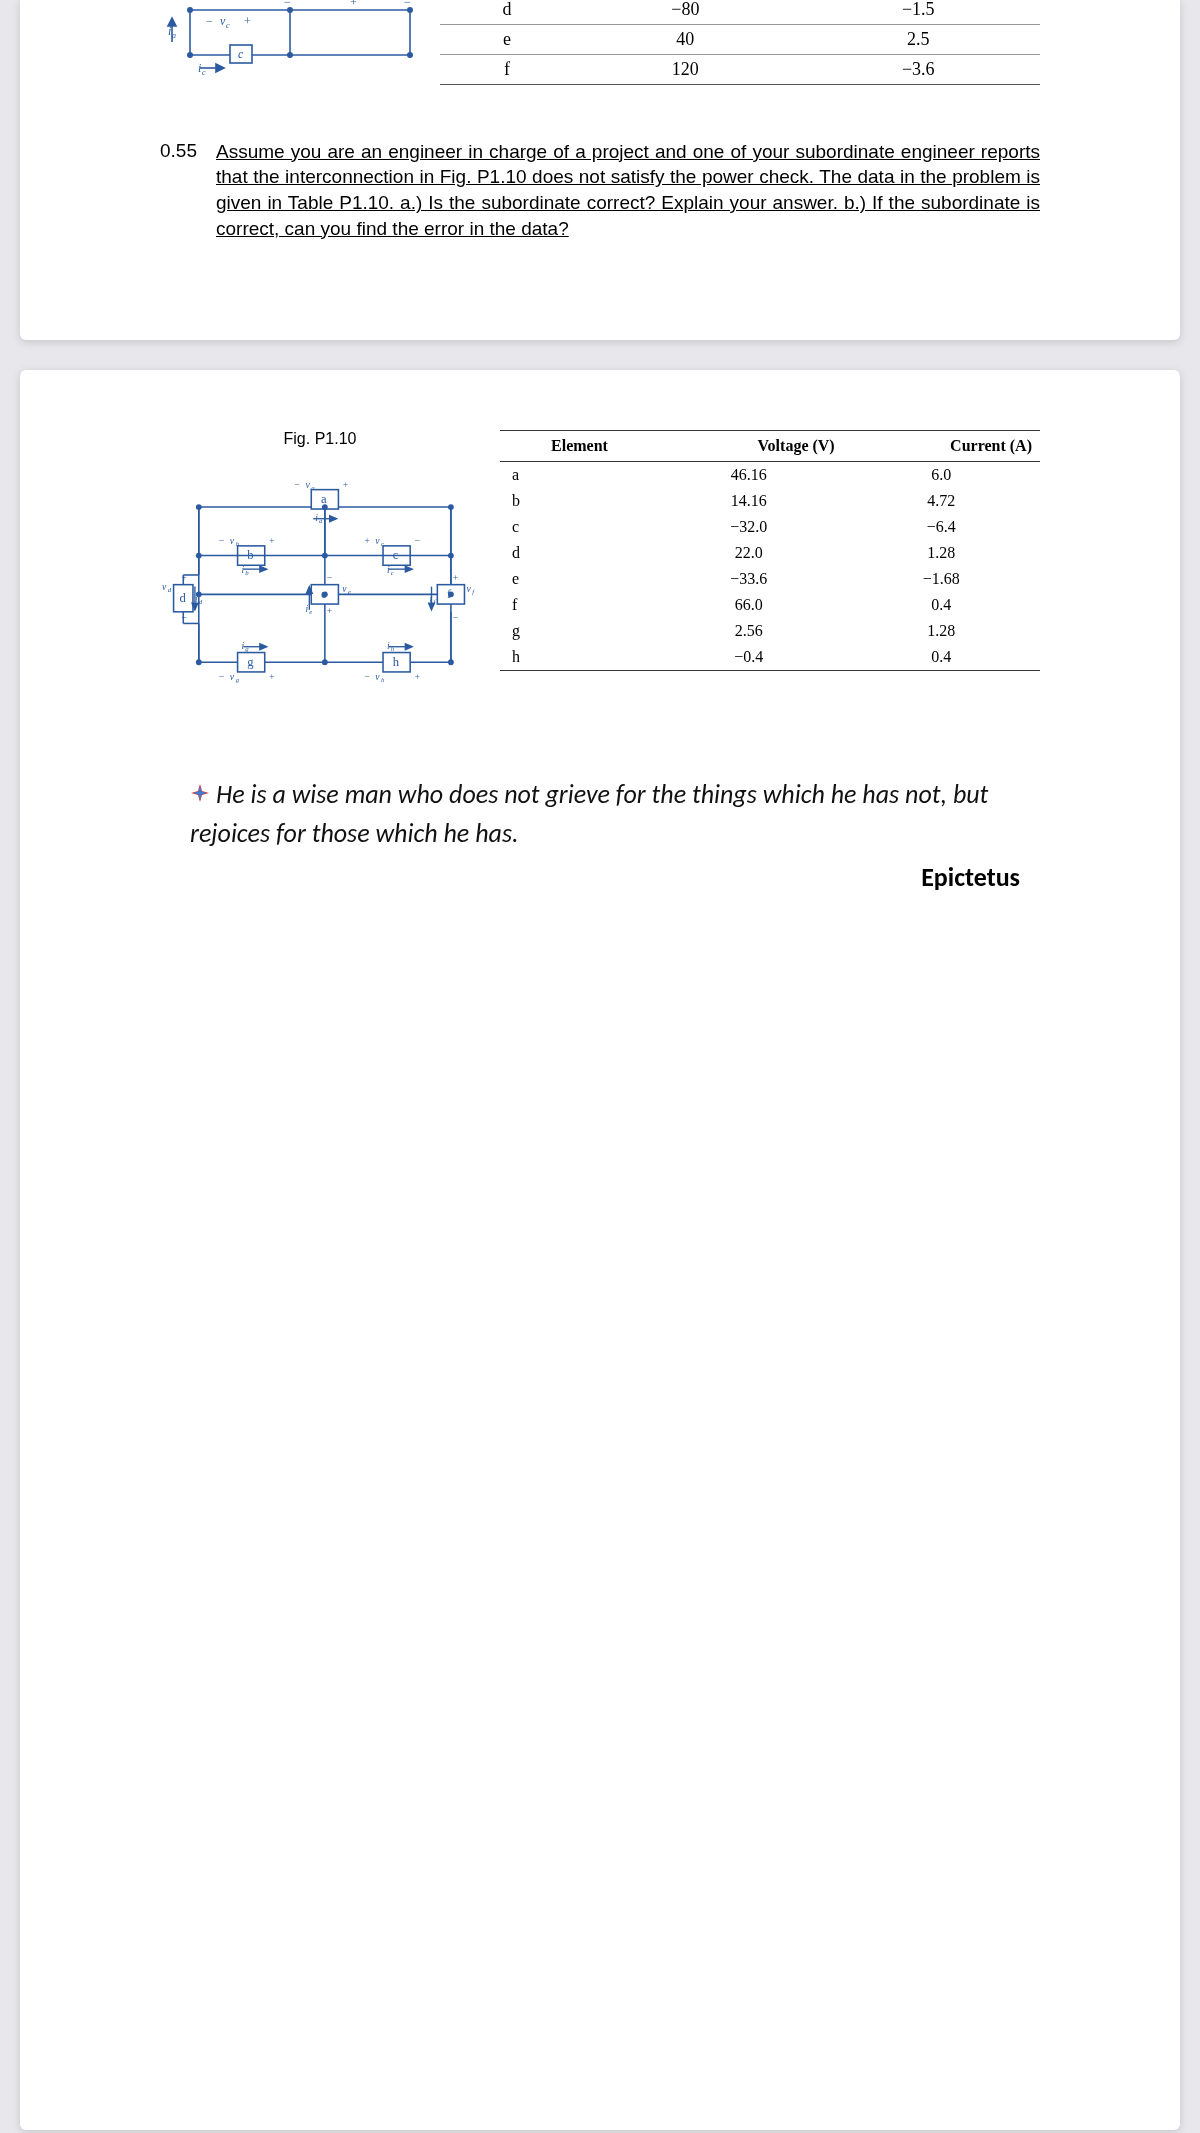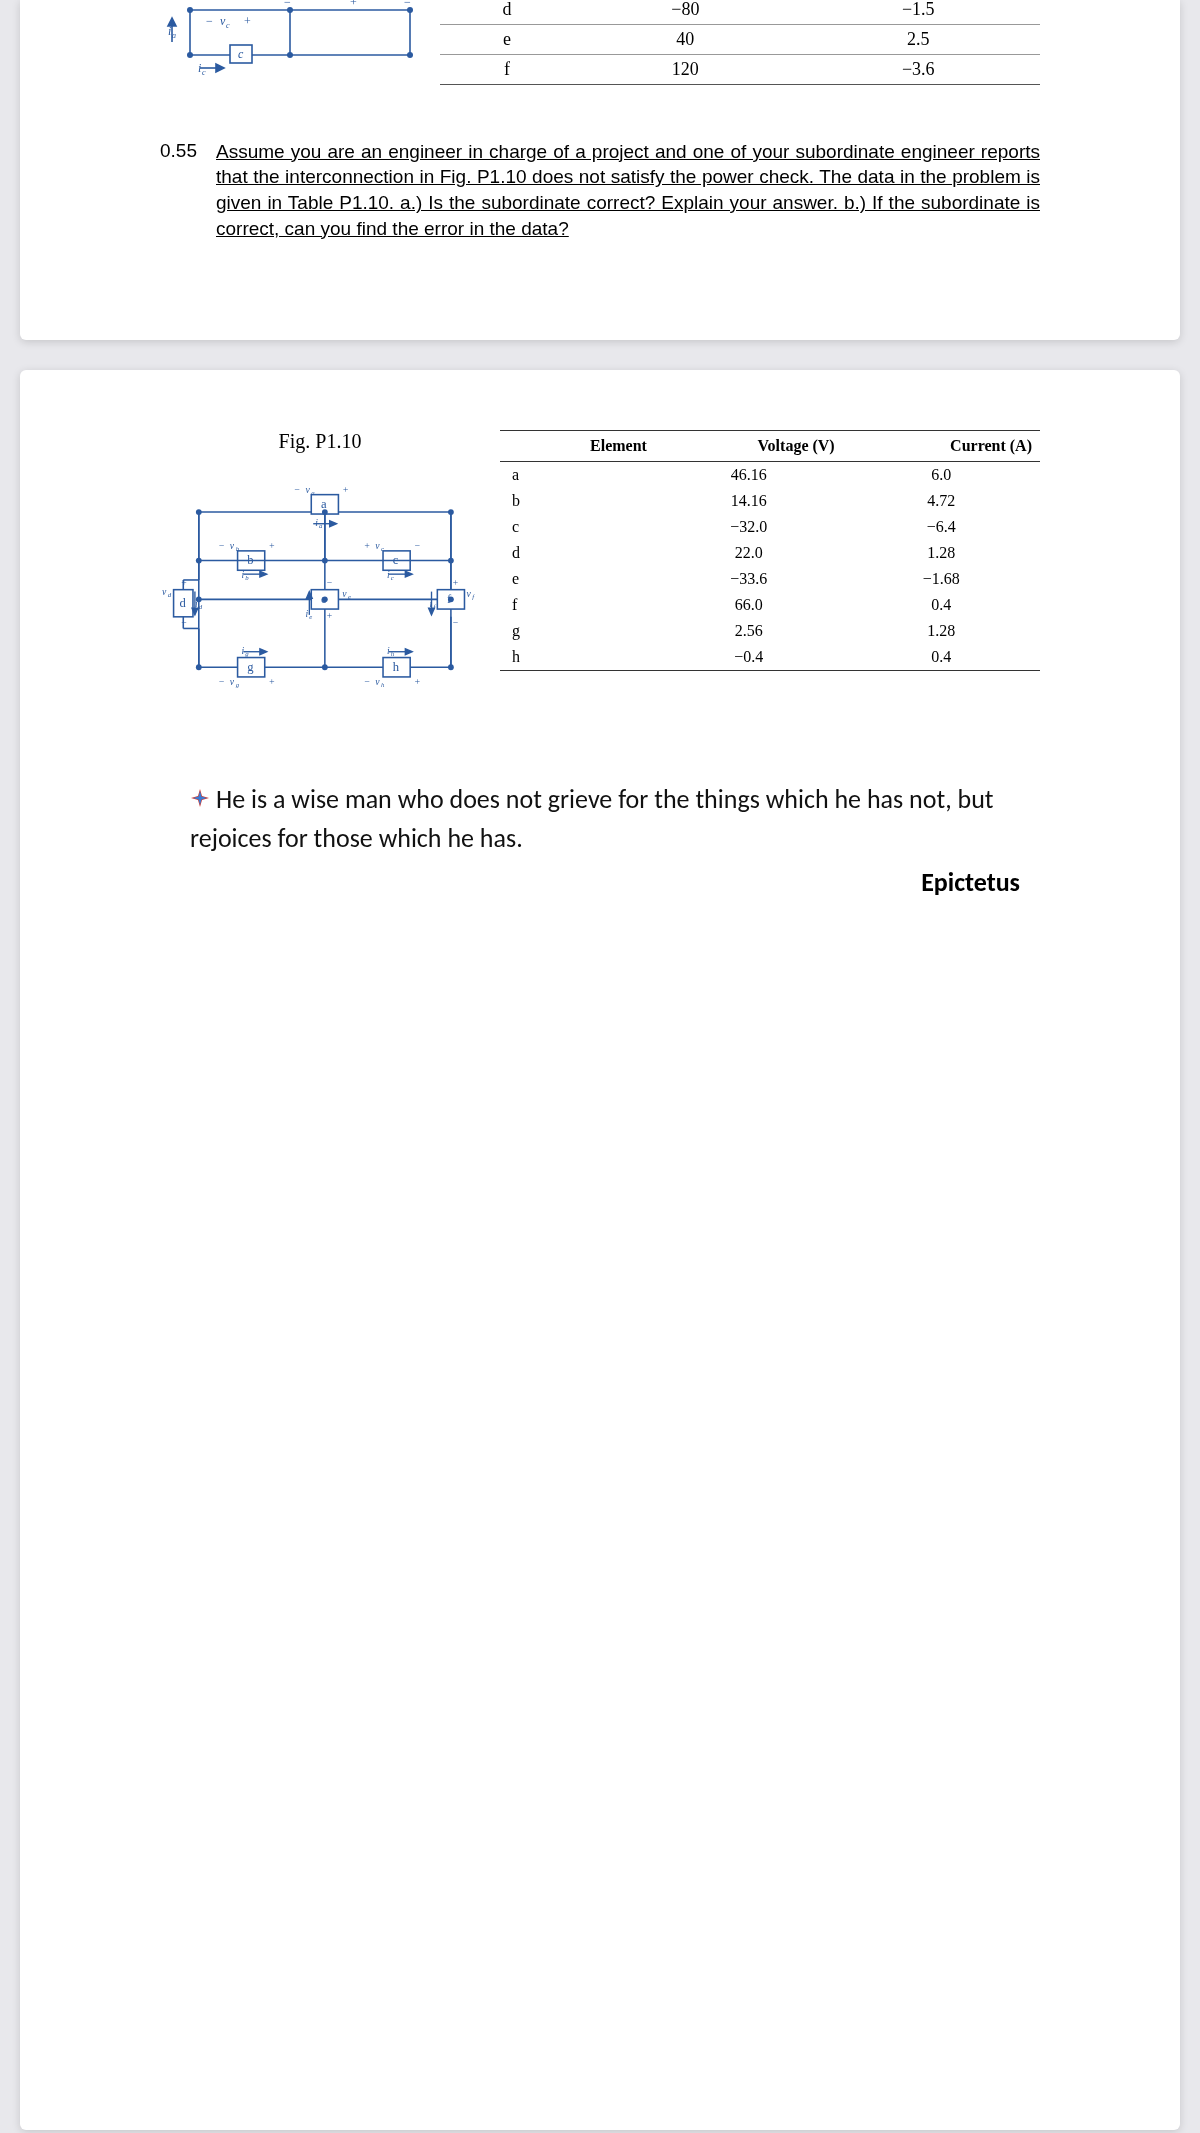--- a/index.html
+++ b/index.html
@@ -80,58 +80,59 @@
     
     .figtab-row {
       display: flex;
       align-items: flex-start;
       gap: 20px;
       margin-top: 20px;
     }
     .fig-col { flex: 0 0 320px; text-align: center; }
     .tab-col { flex: 1; }
     .fig-caption, .tab-caption {
-      font-family: Liberation Serif, serif;
-      font-size: 20px;
+      font-family: Liberation Sans, sans-serif;
+      font-size: 16px;
       margin-bottom: 30px;
     }
     .tab-caption { margin-left: 70px; }
     .fig-svg { width: 320px; height: auto; }
 
     .tab-col table {
       width: 100%;
       border-collapse: collapse;
       font-family: 'Times New Roman', Times, serif;
       font-size: 16px;
     }
     .tab-col th {
       font-weight: bold;
       padding: 6px 8px;
       text-align: right;
       border-top: 1.5px solid #333;
       border-bottom: 1.5px solid #333;
     }
-    .tab-col th:first-child { text-align: right; padding-left: 12px; }
+    .tab-col th:first-child { text-align: center; padding-left: 12px; }
     .tab-col td {
       padding: 4px 8px;
       text-align: center;
     }
     .tab-col td:first-child { text-align: left; padding-left: 12px; }
     .tab-col tr:last-child td { border-bottom: 1.5px solid #333; }
 
     
     .quote-block {
       margin: 80px 0 0 30px;
       padding-right: 20px;
     }
     .quote-line {
       font-family: 'Calibri', Arial, sans-serif;
       font-size: 26px;
       line-height: 1.5;
       color: #111;
+      font-style: italic;
     }
     .quote-bullet {
       display: inline-block;
       margin-right: 6px;
     }
     .quote-author {
       font-family: 'Calibri', Arial, sans-serif;
       font-size: 26px;
       font-weight: bold;
       text-align: right;

